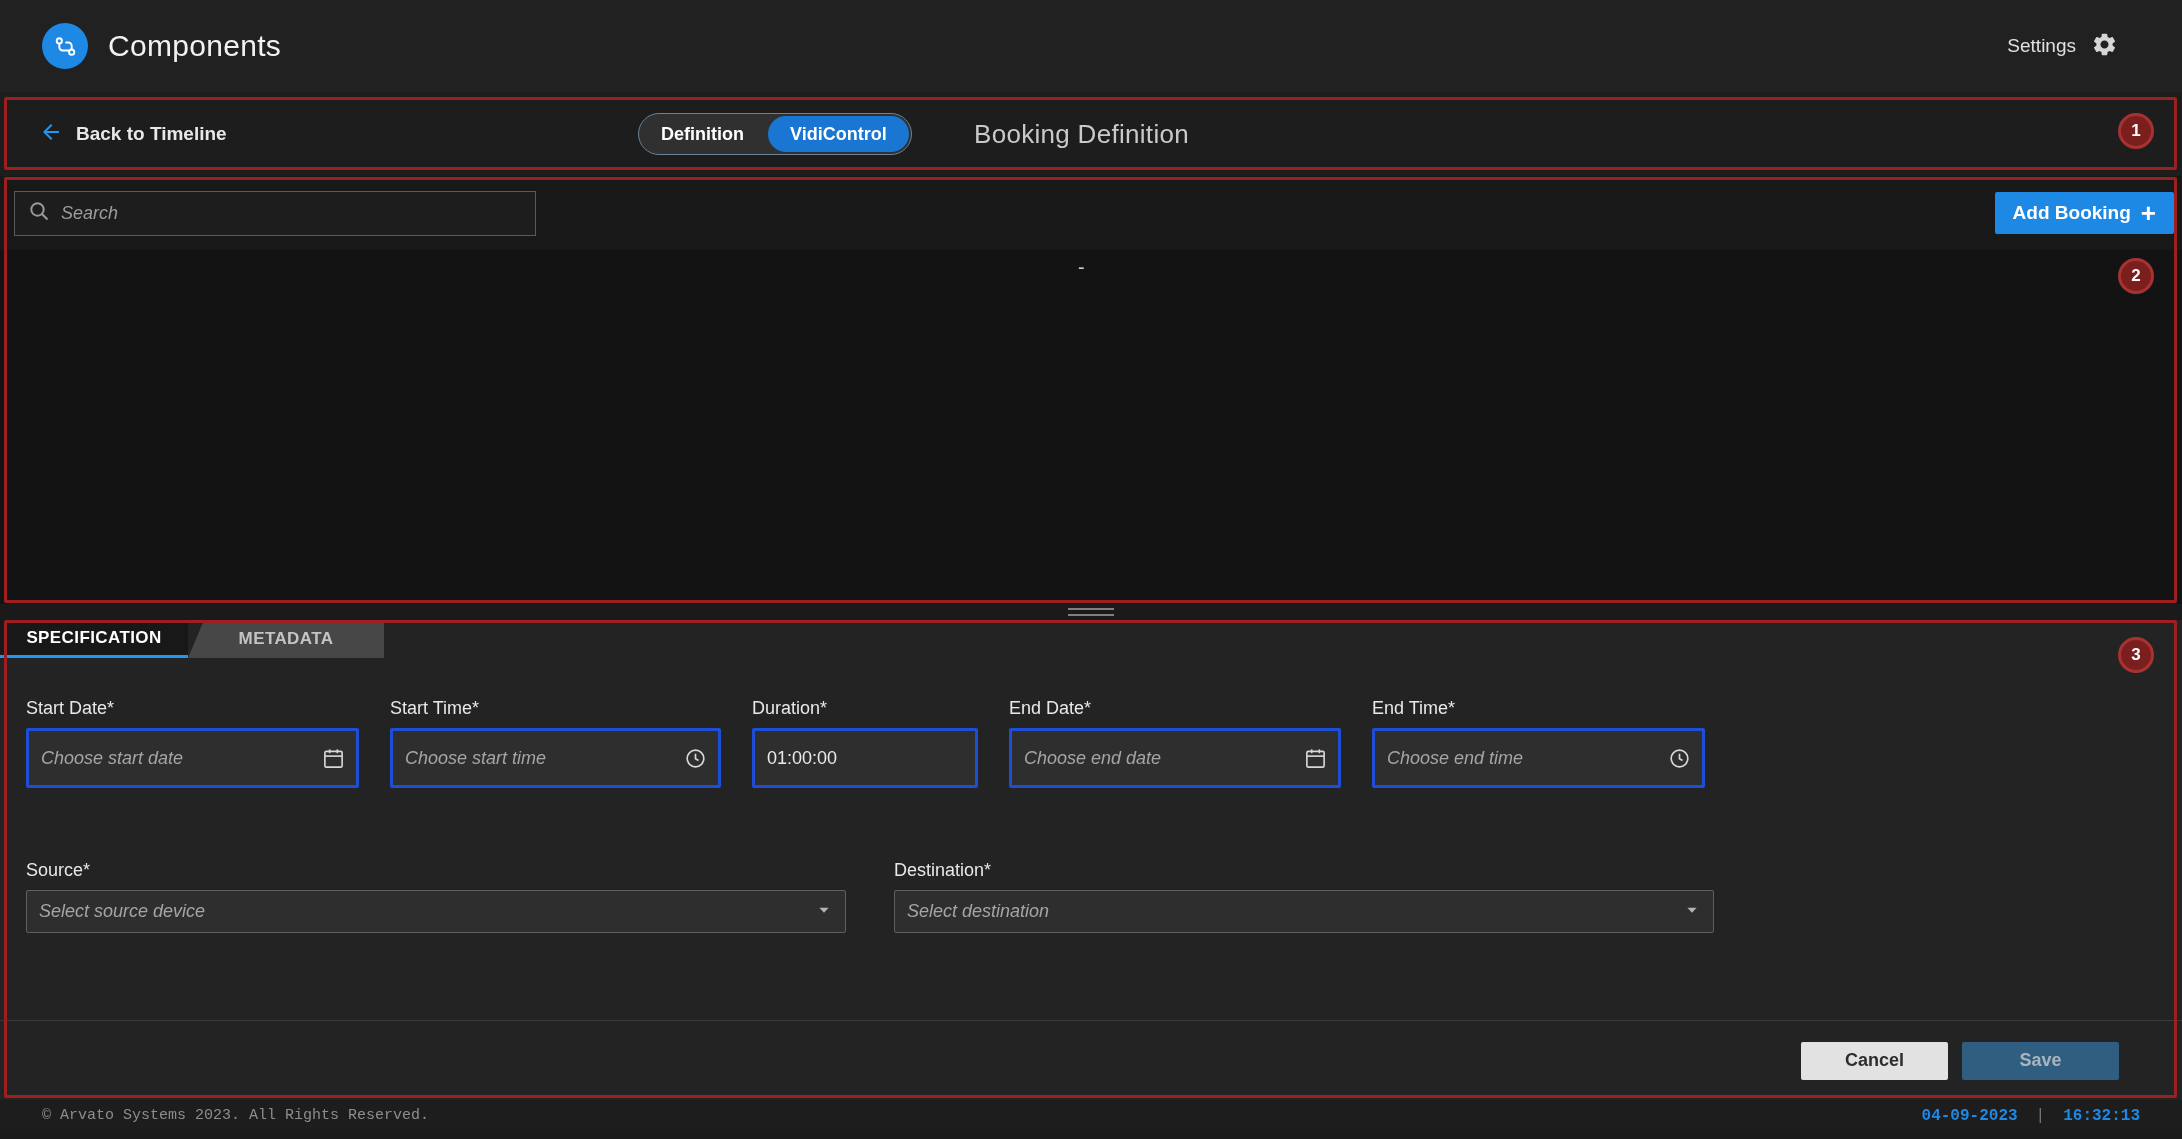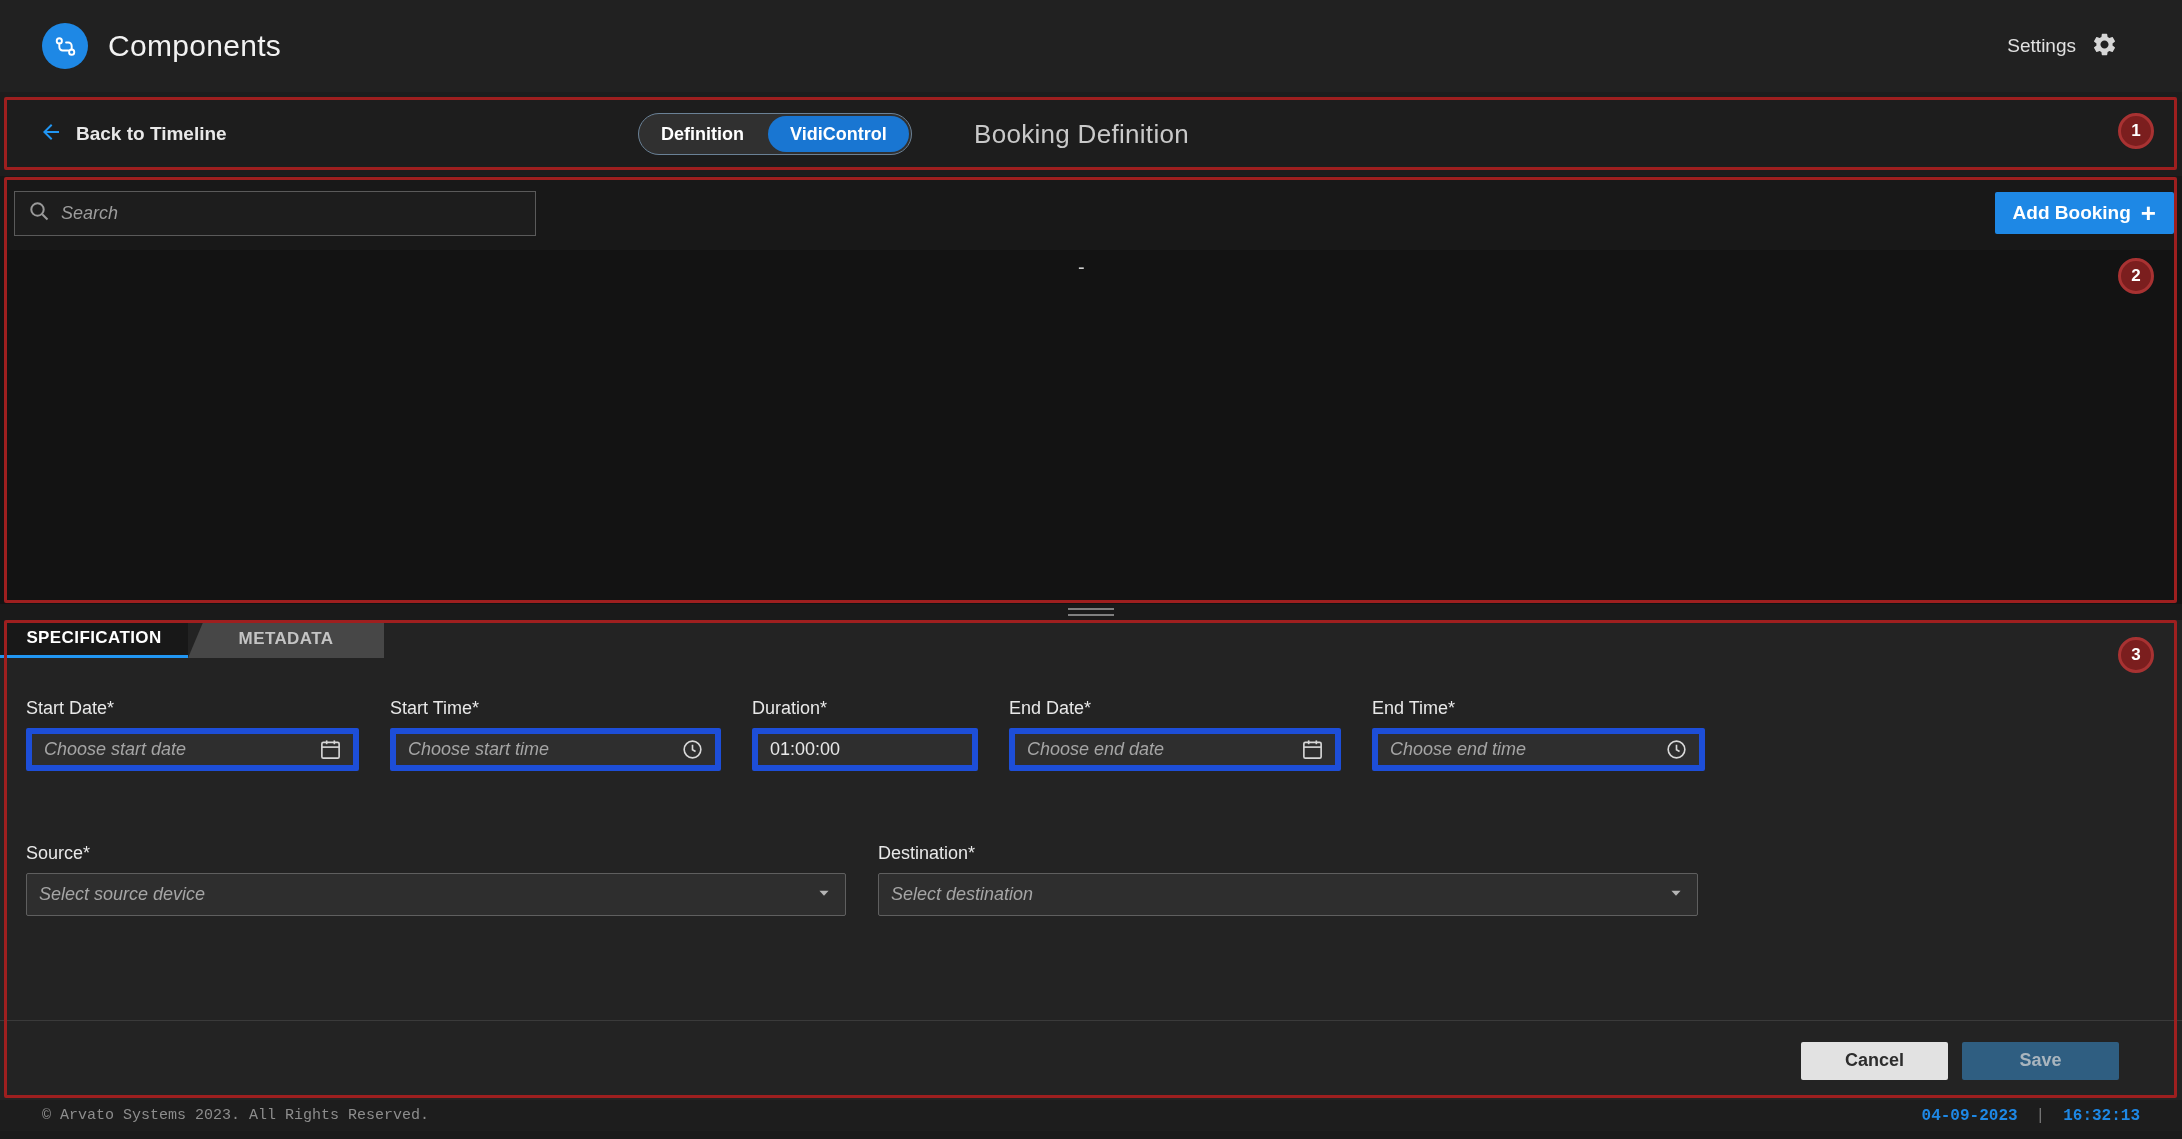--- a/index.html
+++ b/index.html
@@ -43,23 +43,23 @@
   .resize-handle { width:46px; height:8px; border-top:2px solid #7f7f7f; border-bottom:2px solid #7f7f7f; cursor:row-resize; }
 
   
   .detail-panel { height:480px; background:#232323; position:relative; }
   .tabs-row { padding-top:0; display:flex; }
   .tab { height:38px; display:flex; align-items:center; justify-content:center; font-size:17px; font-weight:bold; letter-spacing:0.4px; cursor:pointer; }
   .tab.spec { width:188px; background:#181818; color:#fff; border-bottom:3px solid #2196f3; }
   .tab.meta { width:196px; background:#474747; color:#c4c4c4; clip-path:polygon(16px 0,100% 0,100% 100%,0 100%); }
   .form-area { margin-top:40px; padding:0 26px; }
   .f-row { display:flex; gap:31px; }
-  .f-row2 { margin-top:72px; gap:32px; }
+  .f-row2 { margin-top:72px; gap:48px; }
   .f-label { font-size:18px; font-weight:normal; color:#e8e8e8; height:22px; margin-bottom:8px; }
-  .input-wrap { height:43px; background:#2e2e2e; border:6px solid #1d4ed8; border-radius:2px; display:flex; align-items:center; padding:0 10px 0 12px; }
+  .input-wrap { height:60px; background:#2e2e2e; border:3px solid #1d4ed8; border-radius:2px; display:flex; align-items:center; padding:0 10px 0 12px; }
   .input-wrap input { flex:1; min-width:0; background:transparent; border:none; outline:none; color:#e8e8e8; font-size:18px; font-family:inherit; }
   .input-wrap input::placeholder { color:#a5a5a5; font-style:italic; }
   .icon-btn { width:26px; height:26px; display:flex; align-items:center; justify-content:center; color:#d8d8d8; cursor:pointer; background:none; border:none; padding:0; flex:none; }
   .select-wrap { height:43px; background:#2e2e2e; border:1px solid #5f5f5f; border-radius:2px; display:flex; align-items:center; justify-content:space-between; padding:0 10px 0 12px; cursor:pointer; }
   .select-placeholder { font-size:18px; font-style:italic; color:#a5a5a5; }
   .w-sd { width:333px; } .w-st { width:331px; } .w-du { width:226px; } .w-ed { width:332px; } .w-et { width:333px; }
   .w-src { width:820px; } .w-dst { width:820px; }
   .actions-row { position:absolute; left:0; right:0; bottom:0; height:80px; border-top:1px solid #3a3a3a; display:flex; align-items:center; justify-content:flex-end; gap:14px; padding-right:63px; }
   .btn { height:38px; border:none; border-radius:2px; font-size:18px; font-weight:bold; font-family:inherit; cursor:pointer; }
   .btn-cancel { min-width:147px; background:#e2e2e2; color:#2d2d2d; }

